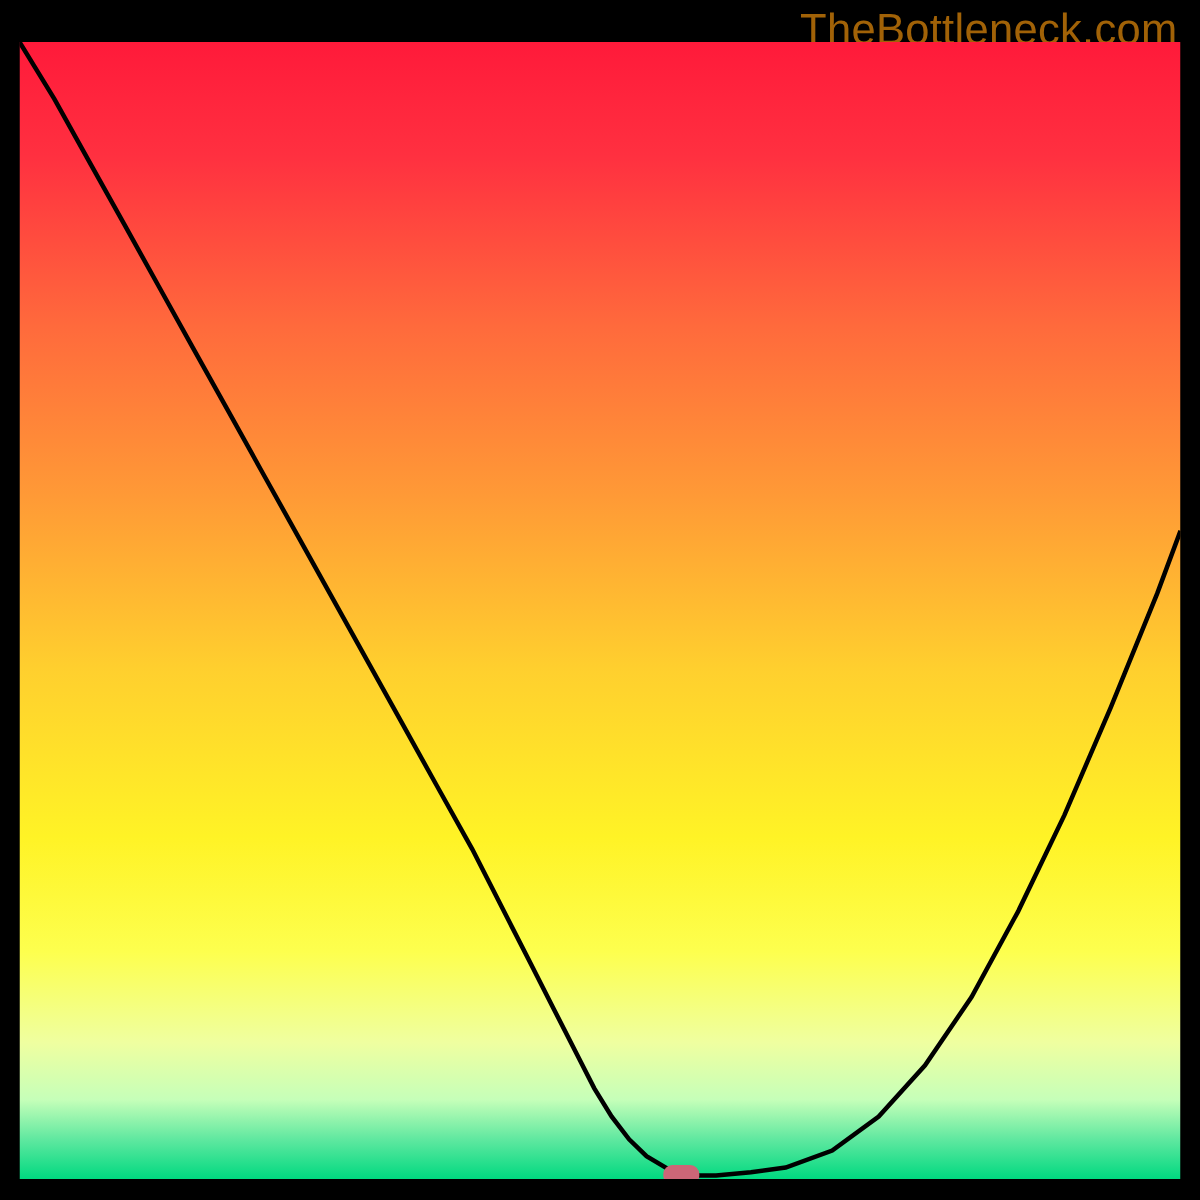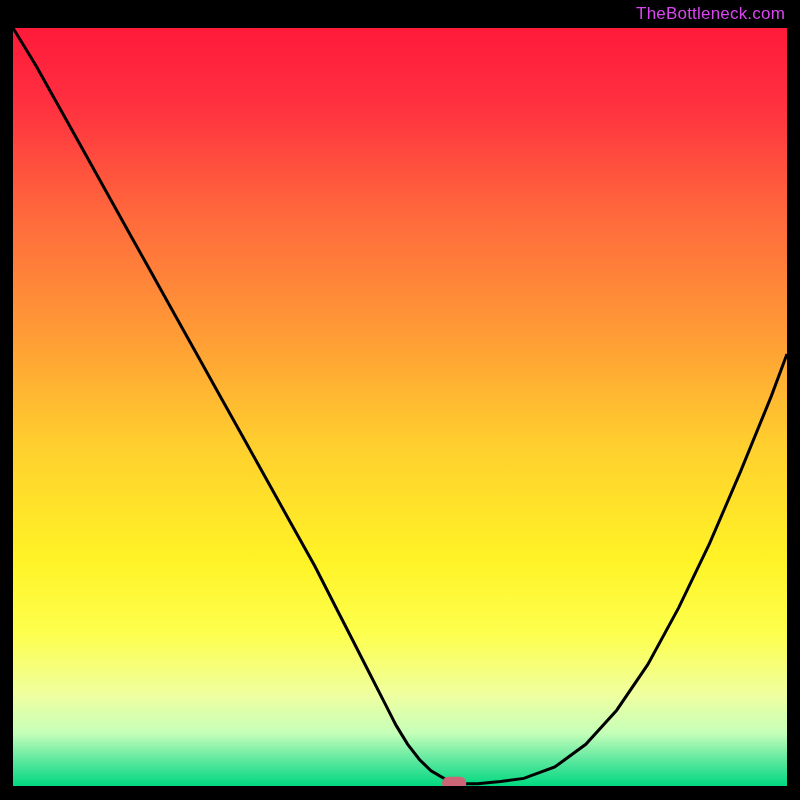--- a/index.html
+++ b/index.html
@@ -23,22 +23,22 @@
     position: absolute;
     left: 0;
     top: 0;
     width: 774px;
     height: 758px;
   }
   .watermark {
     position: absolute;
     top: 4px;
     right: 15px;
-    color: #d946ef;
-    font-size: 17px;
+    color: #a16207;
+    font-size: 29px;
     font-weight: 500;
     letter-spacing: 0.2px;
     text-align: center;
   }
   svg {
     display: block;
   }
 </style>
 </head>
 <body>

